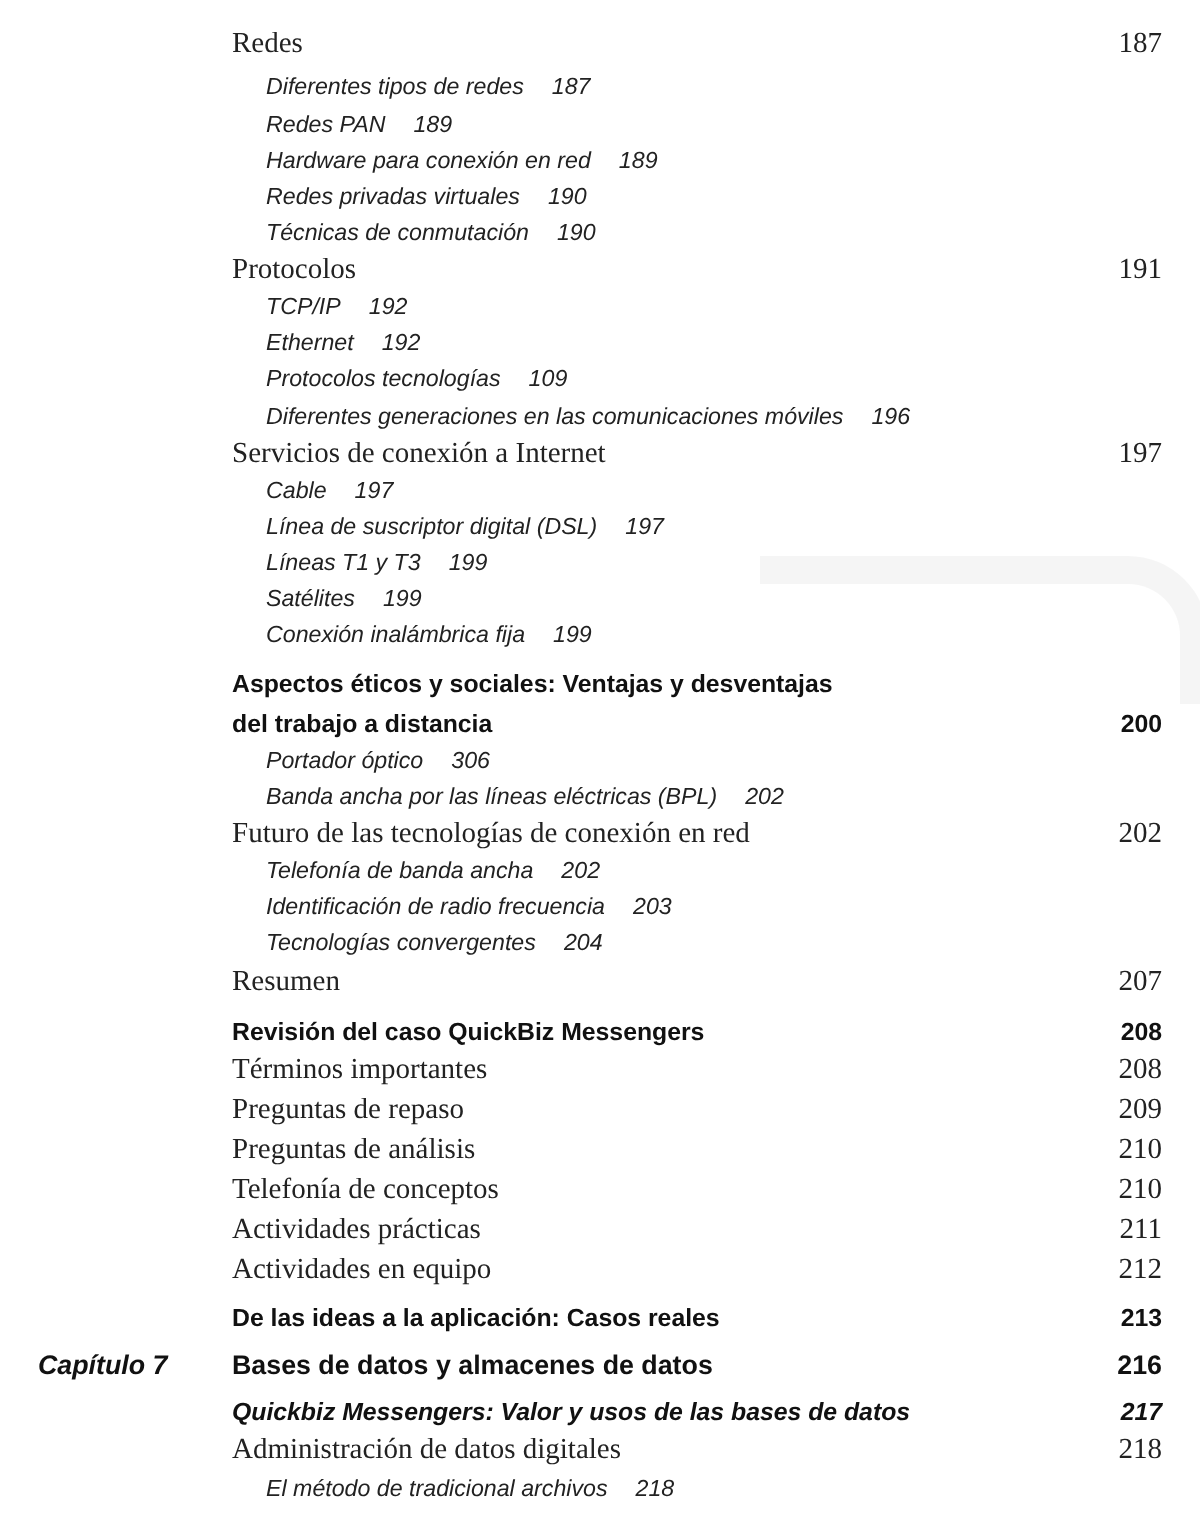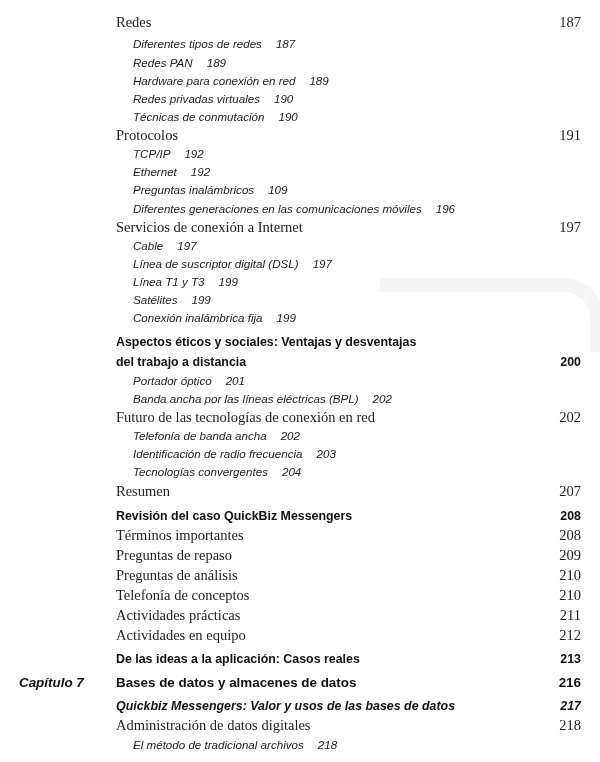--- a/index.html
+++ b/index.html
@@ -56,55 +56,55 @@
     <span class="title lvl1">Protocolos</span>
     <span class="page-num">191</span>
   </div>
   <div class="row sub" style="top:147px;">
     <span class="title lvl2"><span>TCP/IP</span><span class="inline-num">192</span></span>
   </div>
   <div class="row sub" style="top:165px;">
     <span class="title lvl2"><span>Ethernet</span><span class="inline-num">192</span></span>
   </div>
   <div class="row sub" style="top:183px;">
-    <span class="title lvl2"><span>Preguntas inalámbricos</span><span class="inline-num">109</span></span>
+    <span class="title lvl2"><span>Protocolos tecnologías</span><span class="inline-num">109</span></span>
   </div>
   <div class="row sub" style="top:202px;">
     <span class="title lvl2"><span>Diferentes generaciones en las comunicaciones móviles</span><span class="inline-num">196</span></span>
   </div>
 
   <div class="row serif" style="top:219px;">
     <span class="title lvl1">Servicios de conexión a Internet</span>
     <span class="page-num">197</span>
   </div>
   <div class="row sub" style="top:239px;">
     <span class="title lvl2"><span>Cable</span><span class="inline-num">197</span></span>
   </div>
   <div class="row sub" style="top:257px;">
     <span class="title lvl2"><span>Línea de suscriptor digital (DSL)</span><span class="inline-num">197</span></span>
   </div>
   <div class="row sub" style="top:275px;">
-    <span class="title lvl2"><span>Línea T1 y T3</span><span class="inline-num">199</span></span>
+    <span class="title lvl2"><span>Líneas T1 y T3</span><span class="inline-num">199</span></span>
   </div>
   <div class="row sub" style="top:293px;">
     <span class="title lvl2"><span>Satélites</span><span class="inline-num">199</span></span>
   </div>
   <div class="row sub" style="top:311px;">
     <span class="title lvl2"><span>Conexión inalámbrica fija</span><span class="inline-num">199</span></span>
   </div>
 
   <div class="row bold" style="top:335px;">
     <span class="title lvl1">Aspectos éticos y sociales: Ventajas y desventajas</span>
   </div>
   <div class="row bold" style="top:355px;">
     <span class="title lvl1">del trabajo a distancia</span>
     <span class="page-num">200</span>
   </div>
   <div class="row sub" style="top:374px;">
-    <span class="title lvl2"><span>Portador óptico</span><span class="inline-num">201</span></span>
+    <span class="title lvl2"><span>Portador óptico</span><span class="inline-num">306</span></span>
   </div>
   <div class="row sub" style="top:392px;">
     <span class="title lvl2"><span>Banda ancha por las líneas eléctricas (BPL)</span><span class="inline-num">202</span></span>
   </div>
 
   <div class="row serif" style="top:409px;">
     <span class="title lvl1">Futuro de las tecnologías de conexión en red</span>
     <span class="page-num">202</span>
   </div>
   <div class="row sub" style="top:429px;">

